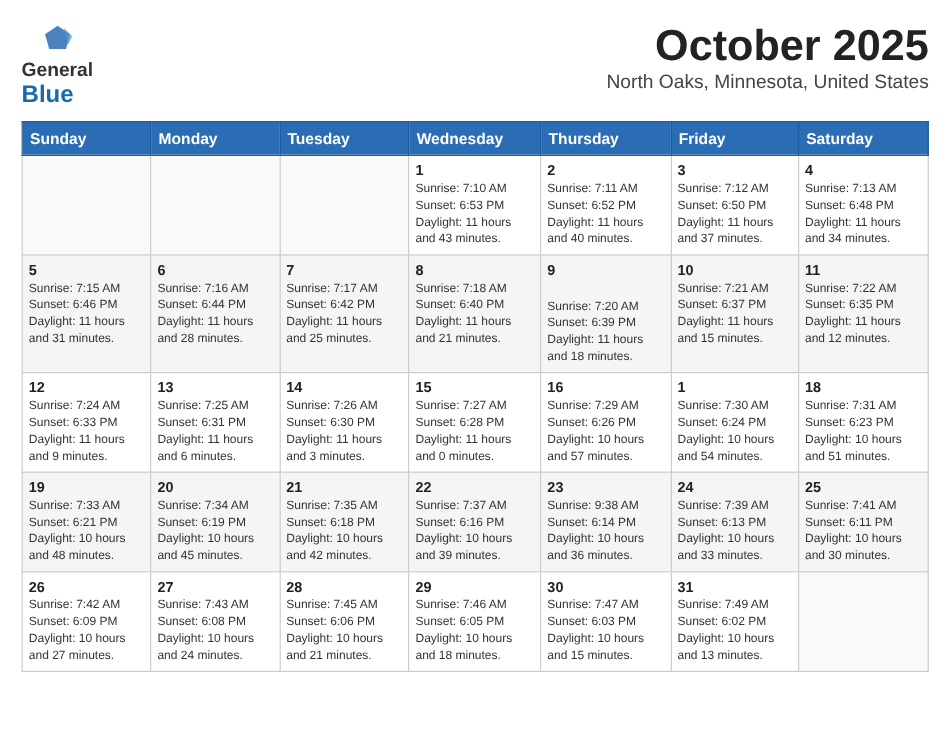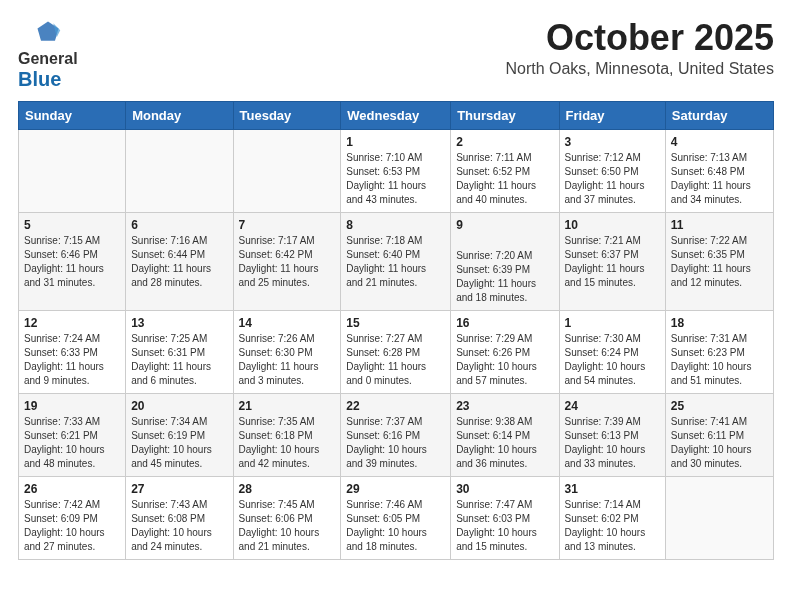--- a/index.html
+++ b/index.html
@@ -367,21 +367,21 @@
           </td>
           <td>
             <span class="day-number">30</span>
             <div class="day-info" style="white-space: pre-line;">Sunrise: 7:47 AM
 Sunset: 6:03 PM
 Daylight: 10 hours
 and 15 minutes.</div>
           </td>
           <td>
             <span class="day-number">31</span>
-            <div class="day-info" style="white-space: pre-line;">Sunrise: 7:14 AM
+            <div class="day-info" style="white-space: pre-line;">Sunrise: 7:49 AM
 Sunset: 6:02 PM
 Daylight: 10 hours
 and 13 minutes.</div>
           </td>
           <td class="empty-cell"></td>
         </tr>
       </tbody>
   </table>
 </div>
 

